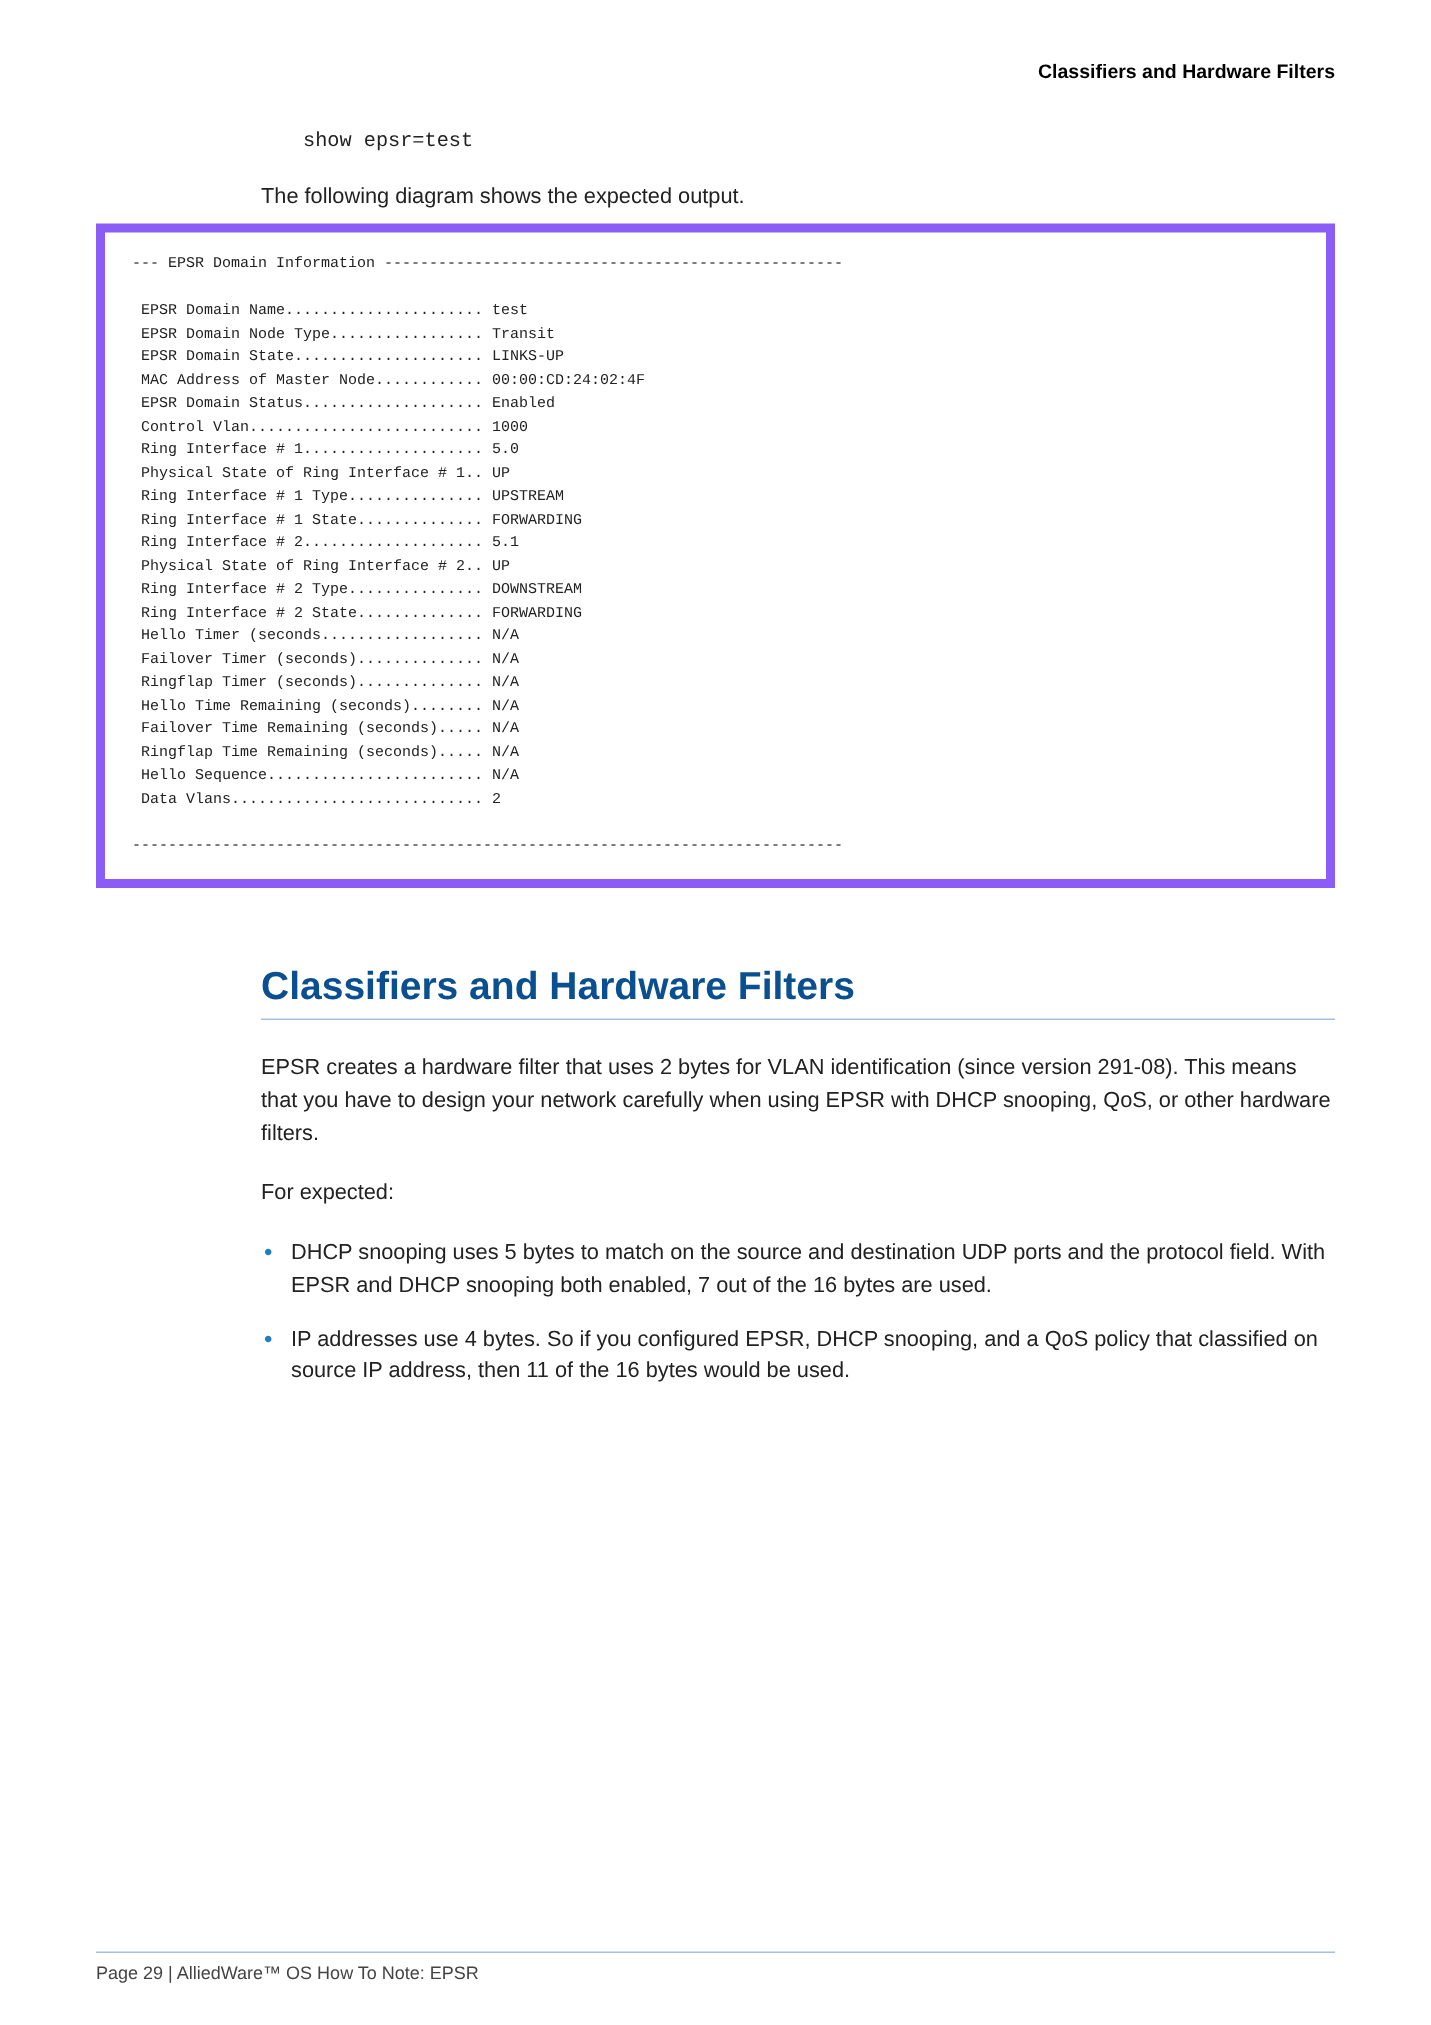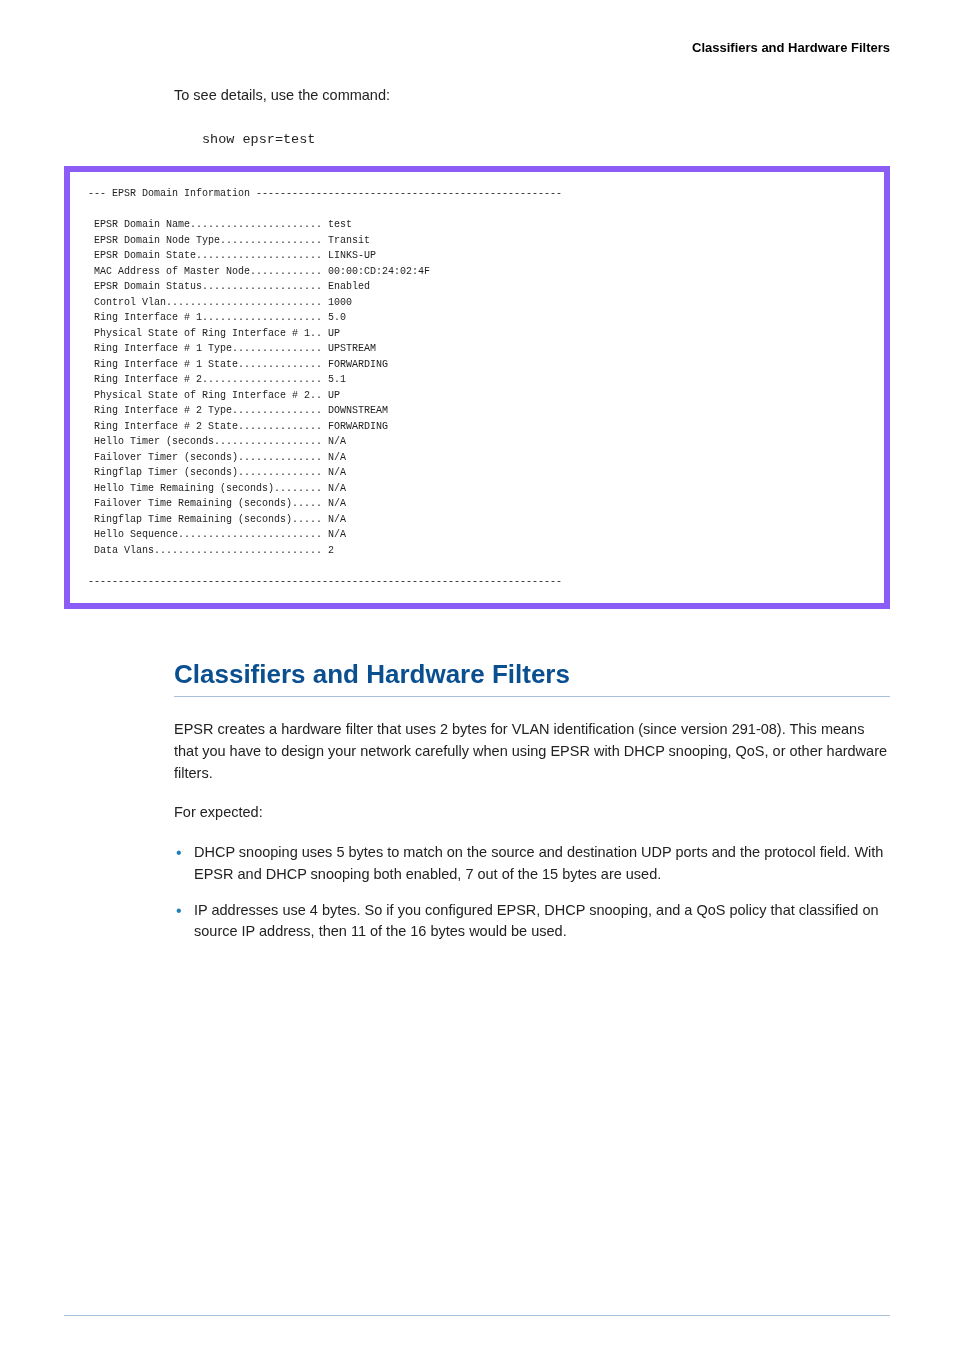--- a/index.html
+++ b/index.html
@@ -101,22 +101,22 @@
   }
 </style>
 </head>
 <body>
 
 <div class="page">
 
   <div class="header-right">Classifiers and Hardware Filters</div>
 
   <div class="indent-block body-text">
-    <div>To see details, use the command:</div>
     <div class="cmd">show epsr=test</div>
+    <div>The following diagram shows the expected output.</div>
   </div>
 
   <div class="code-box">--- EPSR Domain Information ---------------------------------------------------
 
  EPSR Domain Name...................... test
  EPSR Domain Node Type................. Transit
  EPSR Domain State..................... LINKS-UP
  MAC Address of Master Node............ 00:00:CD:24:02:4F
  EPSR Domain Status.................... Enabled
  Control Vlan.......................... 1000
@@ -139,22 +139,23 @@
 
 -------------------------------------------------------------------------------</div>
 
   <h2 class="section-title">Classifiers and Hardware Filters</h2>
   <hr class="title-rule">
 
   <div class="indent-block body-text">
     <p class="para">EPSR creates a hardware filter that uses 2 bytes for VLAN identification (since version 291-08). This means that you have to design your network carefully when using EPSR with DHCP snooping, QoS, or other hardware filters.</p>
     <p class="para">For expected:</p>
     <ul class="bullets">
-      <li>DHCP snooping uses 5 bytes to match on the source and destination UDP ports and the protocol field. With EPSR and DHCP snooping both enabled, 7 out of the 15 bytes are used.</li>
+      <li>DHCP snooping uses 5 bytes to match on the source and destination UDP ports and the protocol field. With EPSR and DHCP snooping both enabled, 7 out of the 16 bytes are used.</li>
       <li>IP addresses use 4 bytes. So if you configured EPSR, DHCP snooping, and a QoS policy that classified on source IP address, then 11 of the 16 bytes would be used.</li>
     </ul>
   </div>
 
   <div class="footer">
     <hr class="footer-rule">
+    <div class="footer-text">Page 29 | AlliedWare™ OS How To Note: EPSR</div>
   </div>
 
 </div>
 
 </body></html>

